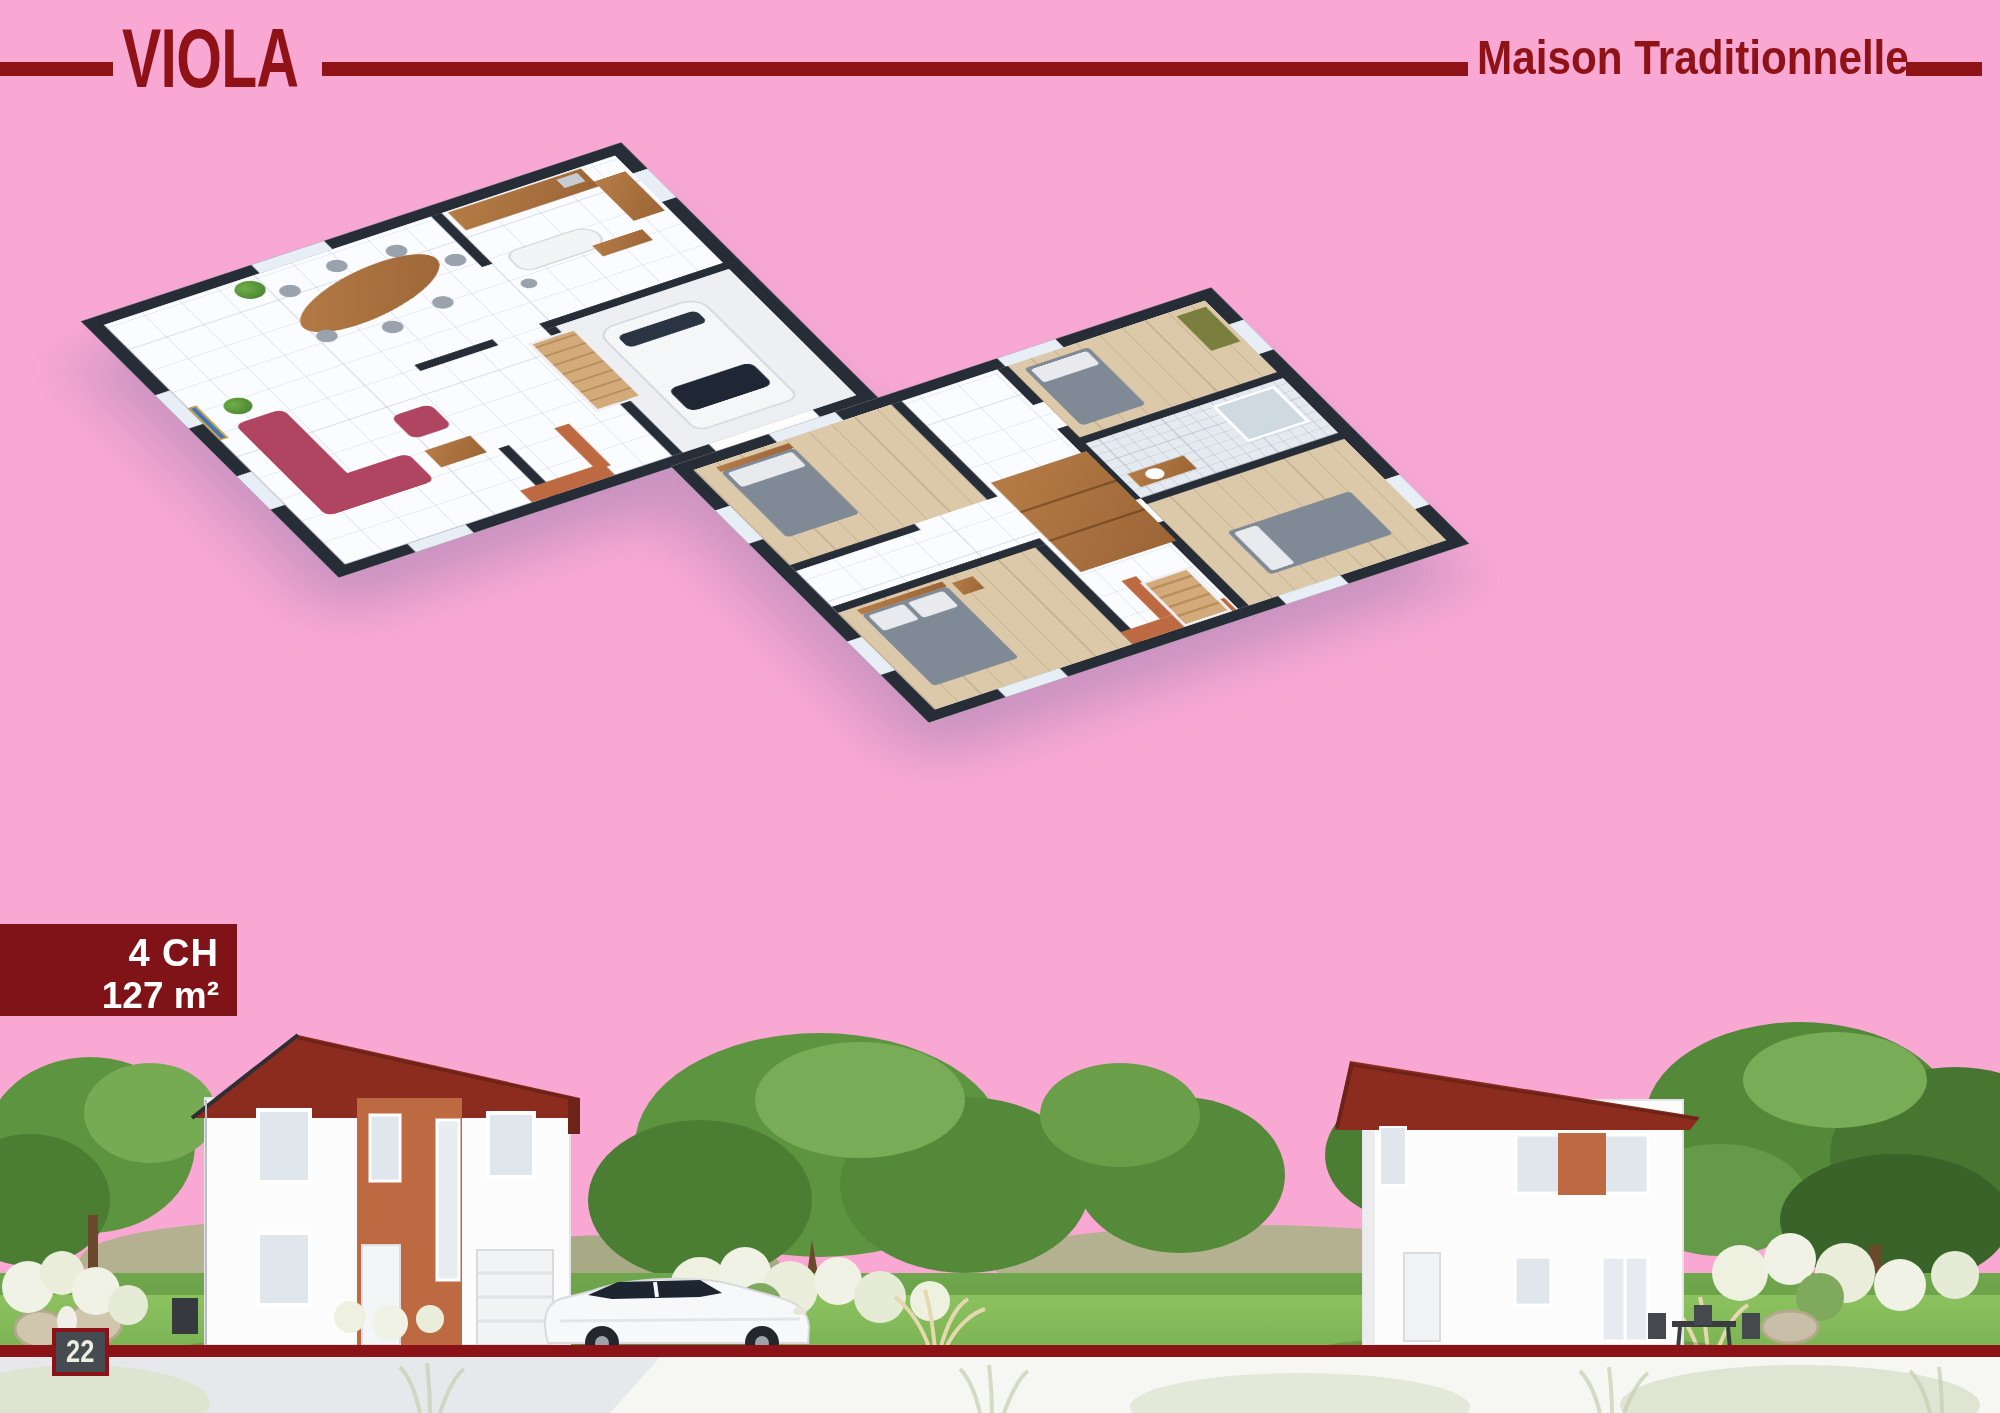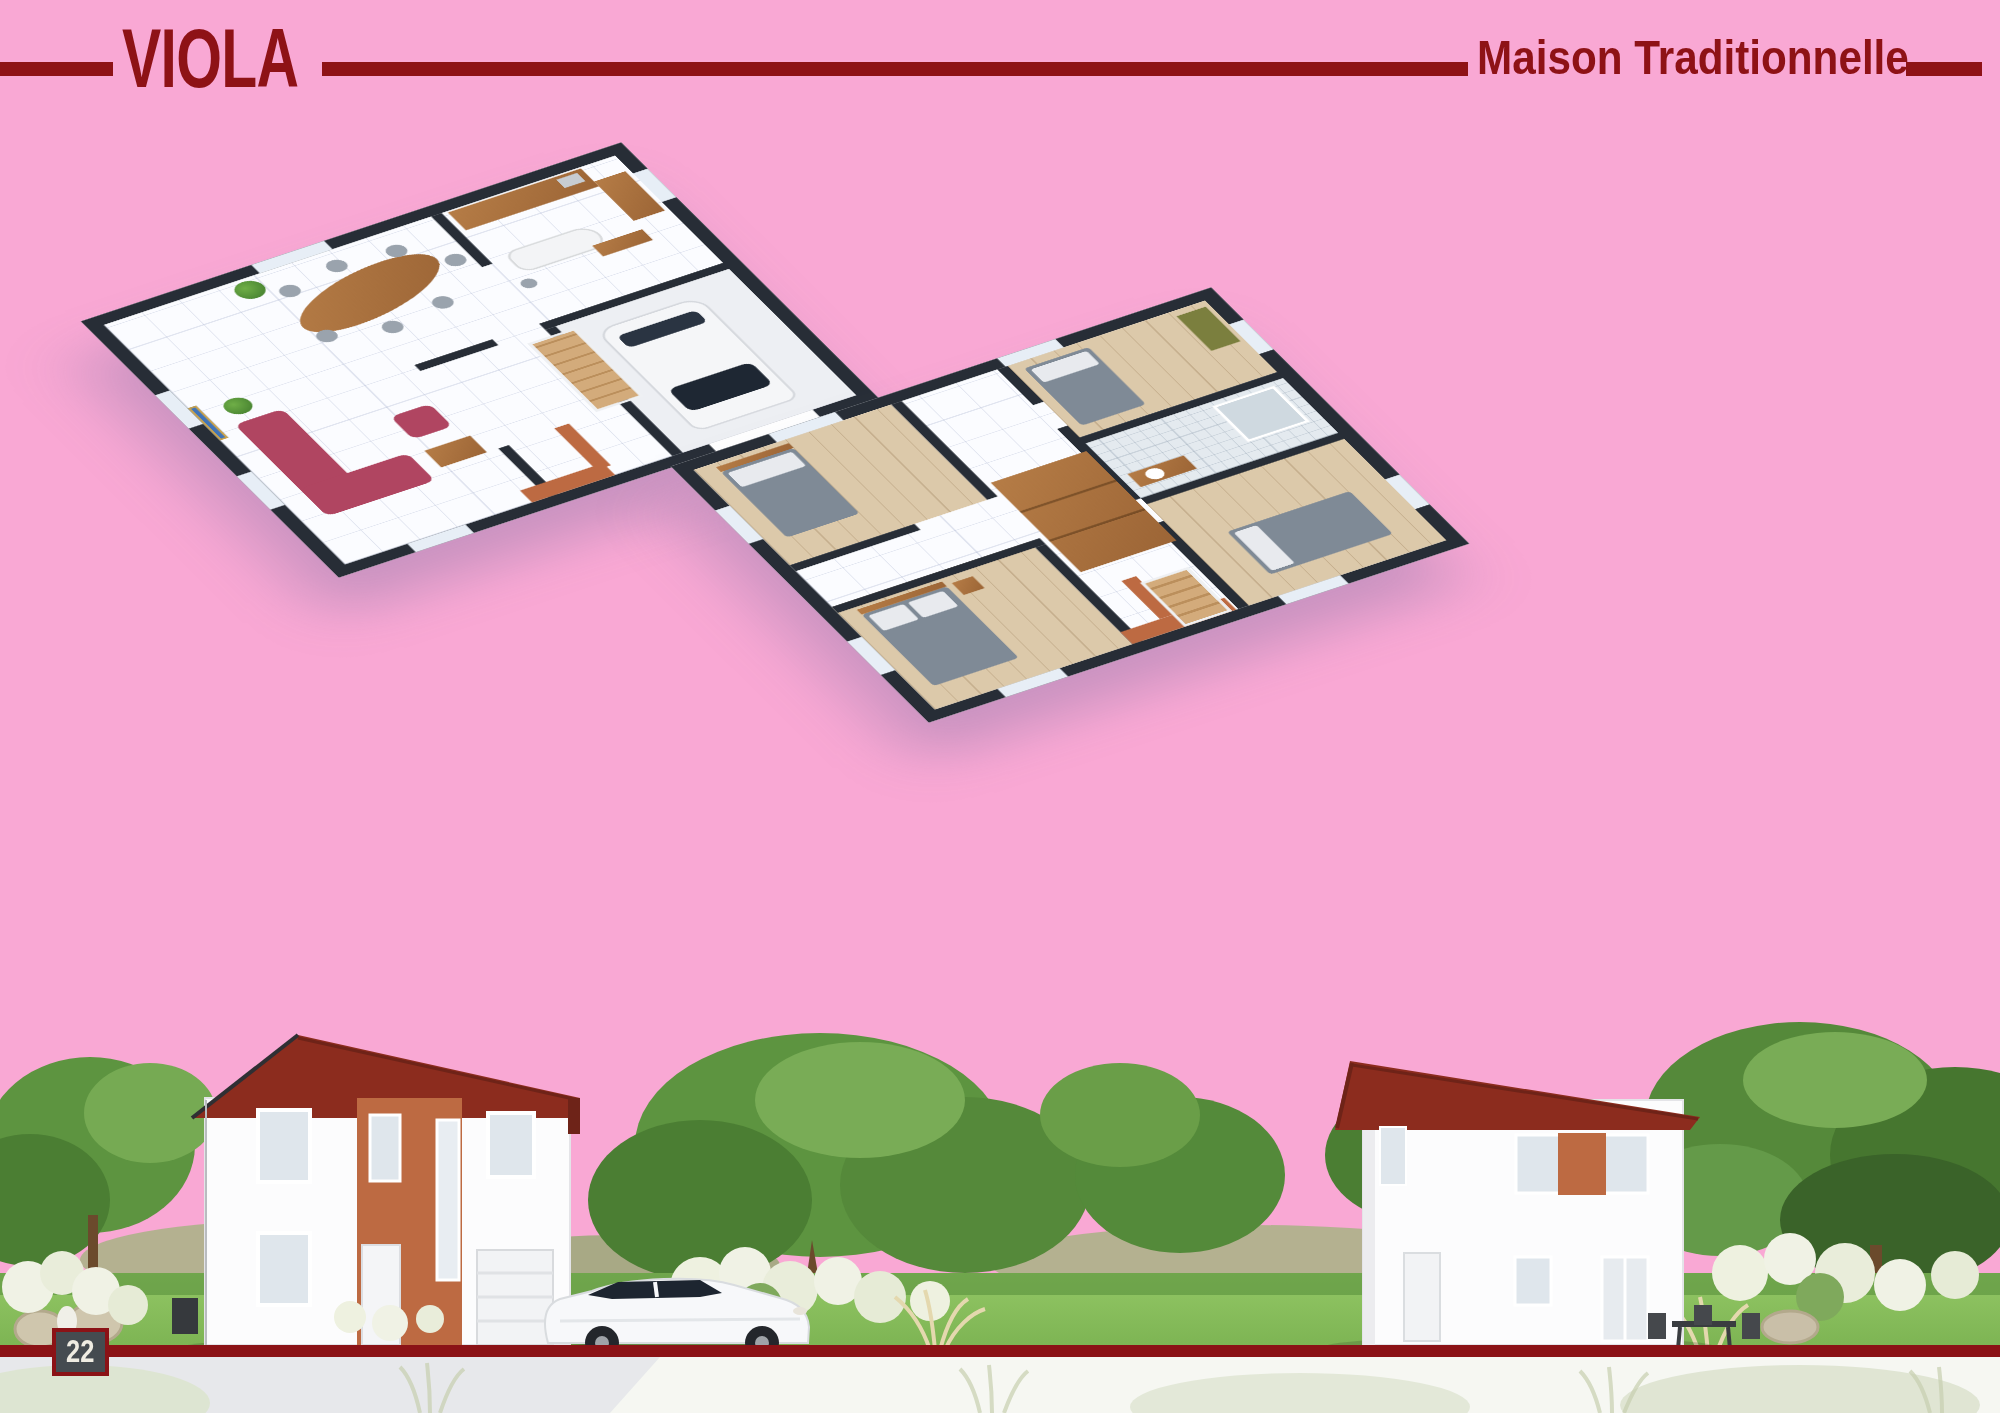--- a/index.html
+++ b/index.html
@@ -197,20 +197,24 @@
       <div style="left:205px;top:236px;width:92px;height:3px;background:rgba(60,35,10,.4);"></div>
 
       <div style="left:420px;top:136px;width:60px;height:60px;background:#cfd9e0;border:3px solid #ffffff;"></div>
       <div class="wood" style="left:310px;top:186px;width:54px;height:22px;"></div>
       <div style="left:322px;top:189px;width:16px;height:16px;background:#fff;border-radius:50%;"></div>
 
       <div class="stairs" style="left:240px;top:328px;width:46px;height:74px;"></div>
     </div>
   </div>
 
+  <div class="spec-badge">
+    <div class="l1">4 CH</div>
+    <div class="l2">127 m²</div>
+  </div>
 
   <svg class="scene" viewBox="0 0 2000 408" aria-label="Street rendering of the Viola two-storey house, front and rear views, white walls, red tile roof, terracotta entrance strip, white compact car, garden trees and white flowering shrubs">
     <defs>
       <linearGradient id="grassGrad" x1="0" y1="0" x2="0" y2="1">
         <stop offset="0" stop-color="#93c765"></stop>
           <stop offset="1" stop-color="#69a343"></stop>
       </linearGradient>
     </defs>
 
     <g opacity=".65">

